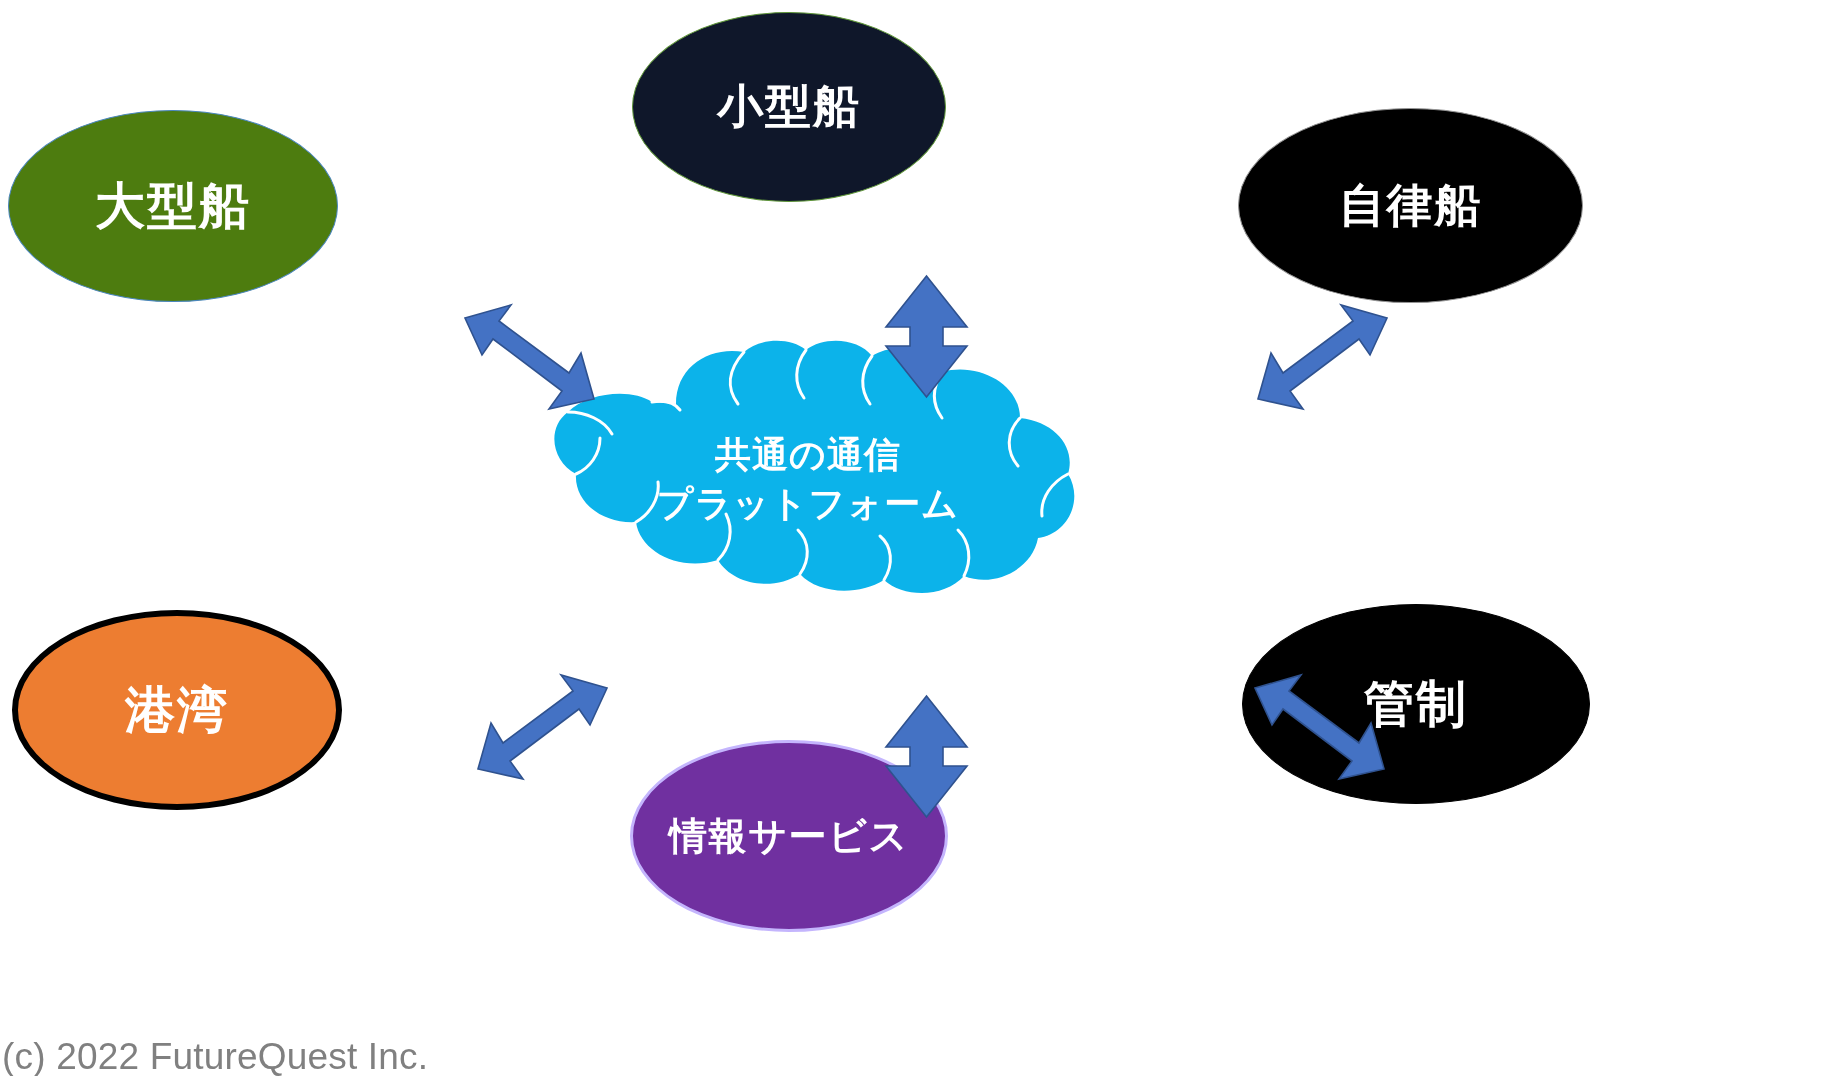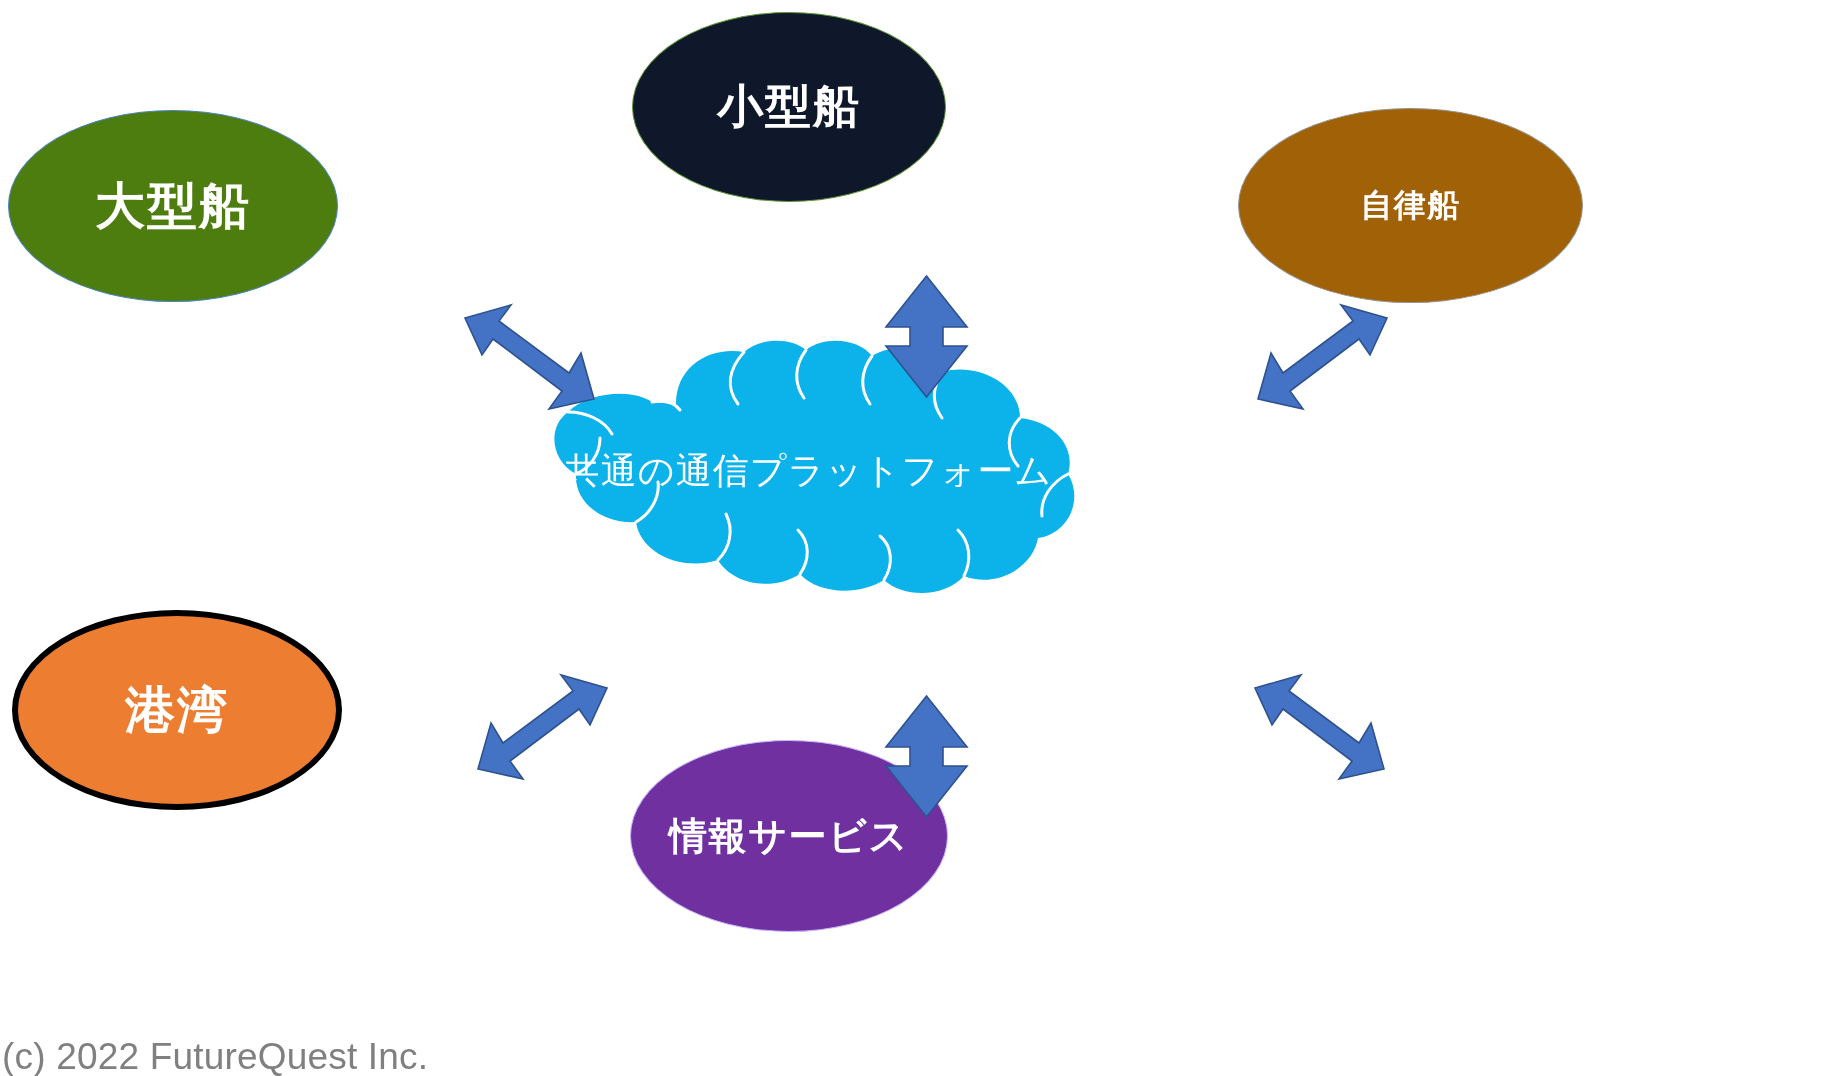--- a/index.html
+++ b/index.html
@@ -44,64 +44,64 @@
     font-size: 50px;
   }
   #node-small-vessel {
     left: 632px; top: 12px;  width: 314px; height: 190px;
     background: #0f172a;
     border: 1px solid #5f9639;
     font-size: 46px;
   }
   #node-autonomous-vessel {
     left: 1238px; top: 108px; width: 345px; height: 195px;
-    background: #a16207;
+    background: #000000;
     border: 1px solid #949494;
-    font-size: 32px;
+    font-size: 46px;
   }
   #node-port {
     left: 12px;  top: 610px; width: 330px; height: 200px;
     background: #ed7d31;
     border: 6px solid #000000;
     font-size: 50px;
   }
   #node-traffic-control {
     left: 1242px; top: 604px; width: 348px; height: 200px;
     background: #000000;
     border: 1px solid #000000;
     font-size: 50px;
   }
   #node-information-service {
     left: 630px; top: 740px; width: 318px; height: 192px;
     background: #7030a0;
-    border: 1px solid #c4b5fd;
+    border: 3px solid #c4b5fd;
     font-size: 38px;
   }
 
   
   #cloud-wrap {
     position: absolute;
     left: 528px;
     top: 340px;
     width: 560px;
     height: 255px;
   }
   #cloud-wrap svg { display: block; width: 100%; height: 100%; }
   #cloud-label {
     position: absolute;
-    left: 0; top: 4px;
+    left: 0; top: 12px;
     width: 560px;
     height: 255px;
     display: flex;
-    flex-direction: row;
+    flex-direction: column;
     align-items: center;
     justify-content: center;
     color: #ffffff;
     font-size: 36px;
-    font-weight: normal;
+    font-weight: bold;
     line-height: 1.35;
     letter-spacing: 0.03em;
     text-align: center;
     pointer-events: none;
   }
 
   
   .arrow {
     position: absolute;
   }
@@ -140,20 +140,23 @@
   </div>
 
   <div class="node" id="node-autonomous-vessel">
     <span>自律船</span>
   </div>
 
   <div class="node" id="node-port">
     <span>港湾</span>
   </div>
 
+  <div class="node" id="node-traffic-control">
+    <span>管制</span>
+  </div>
 
   <div class="node" id="node-information-service">
     <span>情報サービス</span>
   </div>
 
   <div id="cloud-wrap">
     <svg viewBox="0 0 560 255" xmlns="http://www.w3.org/2000/svg" aria-hidden="true">
       <g>
         <path d="M148 64
                  C148 26 182 6 216 12

